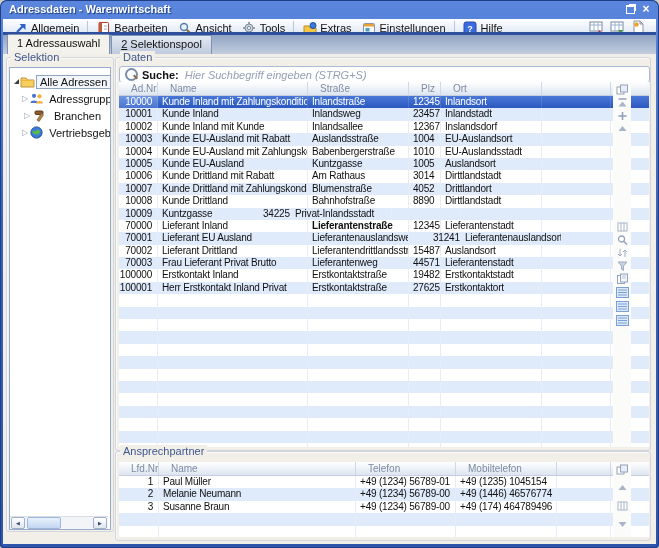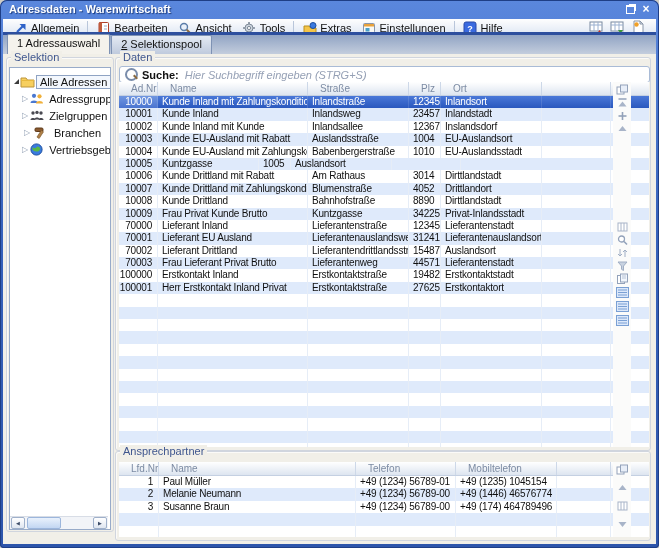--- a/index.html
+++ b/index.html
@@ -228,36 +228,20 @@
               <circle cx="10.5" cy="4.3" r="2.1" fill="#f0b03a"></circle>
               <path d="M7 11.5 c0-3.2 7-3.2 7 0 z" fill="#f0b03a"></path>
             </svg>
           </span>
           <span class="tree-label">Adressgruppen</span>
         </div>
         <div class="tree-item lvl1">
           <span class="exp exp-closed"></span>
           <span class="tree-ic">
             <svg width="15" height="13">
-              <g fill="#4a4a52">
-                <circle cx="4" cy="4" r="1.7"></circle>
-                <circle cx="8" cy="3.4" r="1.7"></circle>
-                <circle cx="12" cy="4" r="1.7"></circle>
-                <path d="M1.5 11 c0-2.6 5-2.6 5 0 z"></path>
-                <path d="M5.5 10.4 c0-2.6 5-2.6 5 0 z"></path>
-                <path d="M9.5 11 c0-2.6 5-2.6 5 0 z"></path>
-              </g>
-            </svg>
-          </span>
-          <span class="tree-label">Zielgruppen</span>
-        </div>
-        <div class="tree-item lvl1">
-          <span class="exp exp-closed"></span>
-          <span class="tree-ic">
-            <svg width="15" height="13">
               <rect x="2" y="2" width="8" height="3.5" rx="1.2" fill="#8a5a30" stroke="#5e3a1a"></rect>
               <rect x="6.2" y="4.5" width="2.6" height="8" transform="rotate(33 7.5 8)" fill="#b08048" stroke="#7a5628" stroke-width="0.6"></rect>
             </svg>
           </span>
           <span class="tree-label">Branchen</span>
         </div>
         <div class="tree-item lvl1">
           <span class="exp exp-closed"></span>
           <span class="tree-ic">
             <svg width="15" height="13">
@@ -328,20 +312,21 @@
         <div class="grow">
           <span class="gcell num" style="width: 39px;">10004</span>
           <span class="gcell" style="width: 150px;">Kunde EU-Ausland mit Zahlungskonditionen</span>
           <span class="gcell" style="width: 101px;">Babenbergerstraße</span>
           <span class="gcell" style="width: 32px;">1010</span>
           <span class="gcell" style="width: 101px;">EU-Auslandsstadt</span>
           <span class="gcell" style="width: 69px;"></span>
         </div>
         <div class="grow alt">
           <span class="gcell num" style="width: 39px;">10005</span>
+          <span class="gcell" style="width: 150px;">Kunde EU-Ausland</span>
           <span class="gcell" style="width: 101px;">Kuntzgasse</span>
           <span class="gcell" style="width: 32px;">1005</span>
           <span class="gcell" style="width: 101px;">Auslandsort</span>
           <span class="gcell" style="width: 69px;"></span>
         </div>
         <div class="grow">
           <span class="gcell num" style="width: 39px;">10006</span>
           <span class="gcell" style="width: 150px;">Kunde Drittland mit Rabatt</span>
           <span class="gcell" style="width: 101px;">Am Rathaus</span>
           <span class="gcell" style="width: 32px;">3014</span>
@@ -359,39 +344,38 @@
         <div class="grow">
           <span class="gcell num" style="width: 39px;">10008</span>
           <span class="gcell" style="width: 150px;">Kunde Drittland</span>
           <span class="gcell" style="width: 101px;">Bahnhofstraße</span>
           <span class="gcell" style="width: 32px;">8890</span>
           <span class="gcell" style="width: 101px;">Dirttlandstadt</span>
           <span class="gcell" style="width: 69px;"></span>
         </div>
         <div class="grow alt">
           <span class="gcell num" style="width: 39px;">10009</span>
-          <span class="gcell" style="width: 150px;">Frau Privat Kunde Brutto</span>
           <span class="gcell" style="width: 101px;">Kuntzgasse</span>
           <span class="gcell" style="width: 32px;">34225</span>
           <span class="gcell" style="width: 101px;">Privat-Inlandsstadt</span>
           <span class="gcell" style="width: 69px;"></span>
         </div>
         <div class="grow">
           <span class="gcell num" style="width: 39px;">70000</span>
           <span class="gcell" style="width: 150px;">Lieferant Inland</span>
-          <span class="gcell" style="width: 101px;">Lieferantenstraße</span>
+          <span class="gcell" style="width: 101px; font-weight: bold;">Lieferantenstraße</span>
           <span class="gcell" style="width: 32px;">123456</span>
           <span class="gcell" style="width: 101px;">Lieferantenstadt</span>
           <span class="gcell" style="width: 69px;"></span>
         </div>
         <div class="grow alt">
           <span class="gcell num" style="width: 39px;">70001</span>
           <span class="gcell" style="width: 150px;">Lieferant EU Ausland</span>
           <span class="gcell" style="width: 101px;">Lieferantenauslandsweg</span>
-          <span class="gcell" style="width: 32px;">31241</span>
+          <span class="gcell" style="width: 32px; margin-left: 20px;">31241</span>
           <span class="gcell" style="width: 101px;">Lieferantenauslandsort</span>
           <span class="gcell" style="width: 69px;"></span>
         </div>
         <div class="grow">
           <span class="gcell num" style="width: 39px;">70002</span>
           <span class="gcell" style="width: 150px;">Lieferant Drittland</span>
           <span class="gcell" style="width: 101px;">Lieferantendrittlandsstraße</span>
           <span class="gcell" style="width: 32px;">15487</span>
           <span class="gcell" style="width: 101px;">Auslandsort</span>
           <span class="gcell" style="width: 69px;"></span>

